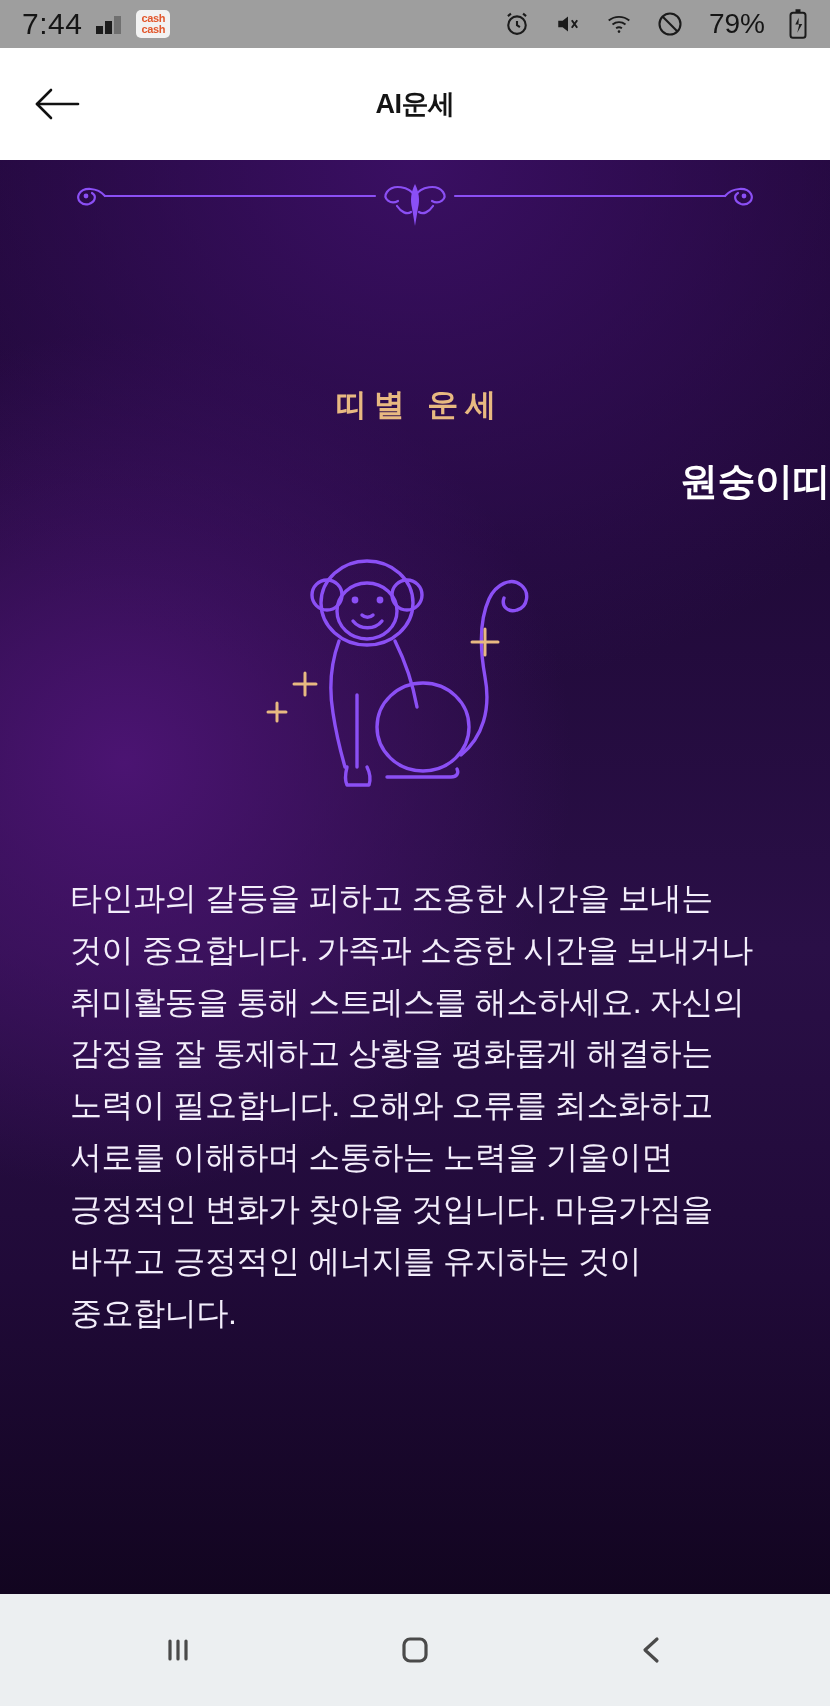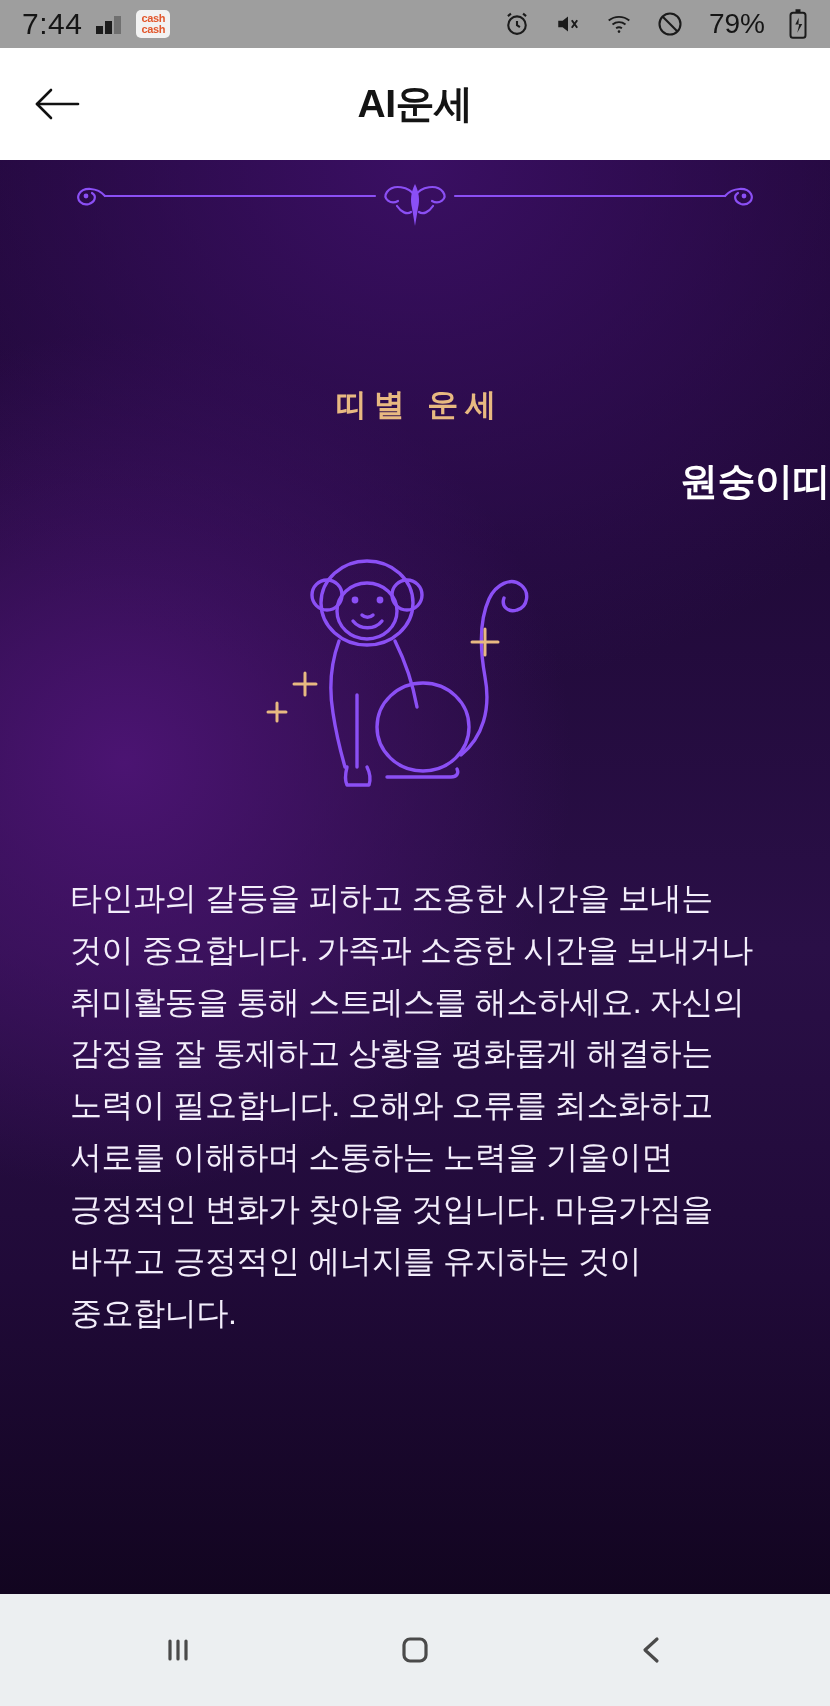--- a/index.html
+++ b/index.html
@@ -97,21 +97,21 @@
     align-items: center;
     justify-content: flex-start;
     cursor: pointer;
     background: none;
     border: none;
   }
   .appbar-title {
     position: absolute;
     left: 0; right: 0;
     text-align: center;
-    font-size: 39px;
+    font-size: 27px;
     font-weight: 700;
     color: #141414;
     letter-spacing: -0.5px;
     pointer-events: none;
   }
 
   
   .content {
     position: relative;
     flex: 1 1 auto;

